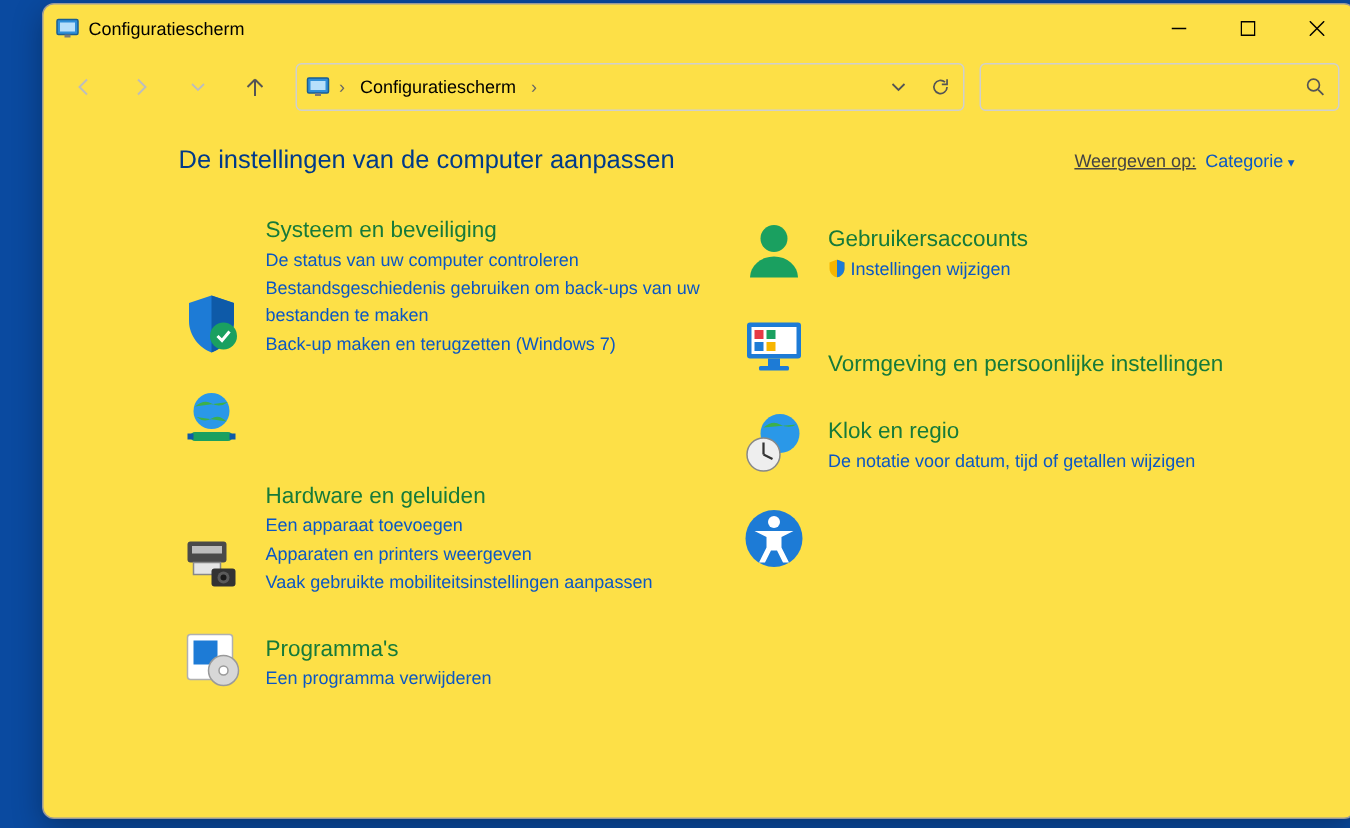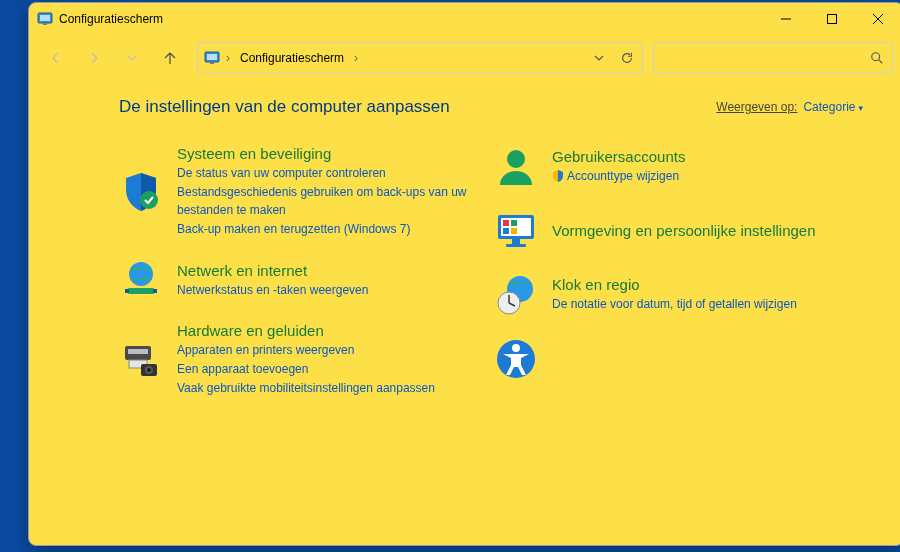--- a/index.html
+++ b/index.html
@@ -100,21 +100,21 @@
   .view-value { color: #0b57c4; }
   .view-value .caret { font-size: 9px; margin-left: 3px; }
 
   .columns {
     display: flex;
     gap: 6px;
   }
   .col { flex: 1; }
   .category {
     display: flex;
-    align-items: center;
+    align-items: flex-end;
     gap: 14px;
     margin-bottom: 20px;
   }
   .cat-icon {
     width: 44px; height: 44px;
     flex-shrink: 0;
     display: flex; align-items: center; justify-content: center;
   }
   .cat-body { padding-top: 0px; }
   .cat-title {
@@ -263,66 +263,76 @@
           <div class="cat-icon">
             <svg width="44" height="44" viewBox="0 0 44 44">
               <circle cx="22" cy="16" r="12" fill="#2a98e8"></circle>
               <path d="M11 13 q6 -5 11 -2 q6 3 11 -1" fill="#3cb04b"></path>
               <path d="M12 20 q5 4 10 1 q5 -3 10 2" fill="#3cb04b"></path>
               <rect x="8" y="30" width="28" height="6" rx="3" fill="#1aa060"></rect>
               <rect x="6" y="31" width="4" height="4" fill="#0e5aa8"></rect>
               <rect x="34" y="31" width="4" height="4" fill="#0e5aa8"></rect>
             </svg>
           </div>
-          <div class="cat-body">
-            <a class="cat-title">Netwerk en internet</a>
-            <a class="cat-link">Netwerkstatus en -taken weergeven</a>
-          </div>
         </div>
 
         <div class="category">
           <div class="cat-icon">
             <svg width="44" height="44" viewBox="0 0 44 44">
               <rect x="6" y="8" width="26" height="14" rx="2" fill="#4a4a4a"></rect>
               <rect x="9" y="11" width="20" height="5" fill="#bdbdbd"></rect>
               <rect x="10" y="22" width="18" height="8" fill="#e5e5e5" stroke="#888"></rect>
               <rect x="22" y="26" width="16" height="12" rx="2" fill="#333"></rect>
               <circle cx="30" cy="32" r="4" fill="#5a5a5a"></circle>
               <circle cx="30" cy="32" r="2" fill="#1a1a1a"></circle>
             </svg>
           </div>
           <div class="cat-body">
             <a class="cat-title">Hardware en geluiden</a>
+            <a class="cat-link">Een apparaat toevoegen</a>
             <a class="cat-link">Apparaten en printers weergeven</a>
-            <a class="cat-link">Een apparaat toevoegen</a>
             <a class="cat-link">Vaak gebruikte mobiliteitsinstellingen aanpassen</a>
           </div>
         </div>
 
+        <div class="category">
+          <div class="cat-icon">
+            <svg width="44" height="44" viewBox="0 0 44 44">
+              <rect x="6" y="6" width="30" height="30" rx="2" fill="#fff" stroke="#b0b0b0"></rect>
+              <rect x="10" y="10" width="16" height="16" fill="#1d7bd6"></rect>
+              <circle cx="30" cy="30" r="10" fill="#d7d7d7" stroke="#9a9a9a"></circle>
+              <circle cx="30" cy="30" r="3" fill="#fff" stroke="#9a9a9a"></circle>
+            </svg>
+          </div>
+          <div class="cat-body">
+            <a class="cat-title">Programma's</a>
+            <a class="cat-link">Een programma verwijderen</a>
+          </div>
+        </div>
 
       </div>
 
       <div class="col">
 
         <div class="category">
           <div class="cat-icon">
             <svg width="44" height="44" viewBox="0 0 44 44">
               <circle cx="22" cy="14" r="9" fill="#1aa060"></circle>
               <path d="M6 40 a16 14 0 0 1 32 0 Z" fill="#1aa060"></path>
             </svg>
           </div>
           <div class="cat-body">
             <a class="cat-title">Gebruikersaccounts</a>
             <a class="cat-link">
               <span class="shield-badge">
                 <svg width="12" height="12" viewBox="0 0 12 12">
                     <path d="M6 0 L11 2 V6 C11 9 8.5 11.5 6 12 C3.5 11.5 1 9 1 6 V2 Z" fill="#f7b500"></path>
                     <path d="M6 0 L11 2 V6 C11 9 8.5 11.5 6 12 Z" fill="#1d7bd6"></path>
                   </svg>
-              </span><span>Accounttype wijzigen</span>
+              </span><span>Instellingen wijzigen</span>
             </a>
           </div>
         </div>
 
         <div class="category">
           <div class="cat-icon">
             <svg width="44" height="44" viewBox="0 0 44 44">
               <rect x="4" y="6" width="36" height="24" rx="2" fill="#1d7bd6"></rect>
               <rect x="7" y="9" width="30" height="18" fill="#fff"></rect>
               <rect x="9" y="11" width="6" height="6" fill="#e63946"></rect>

